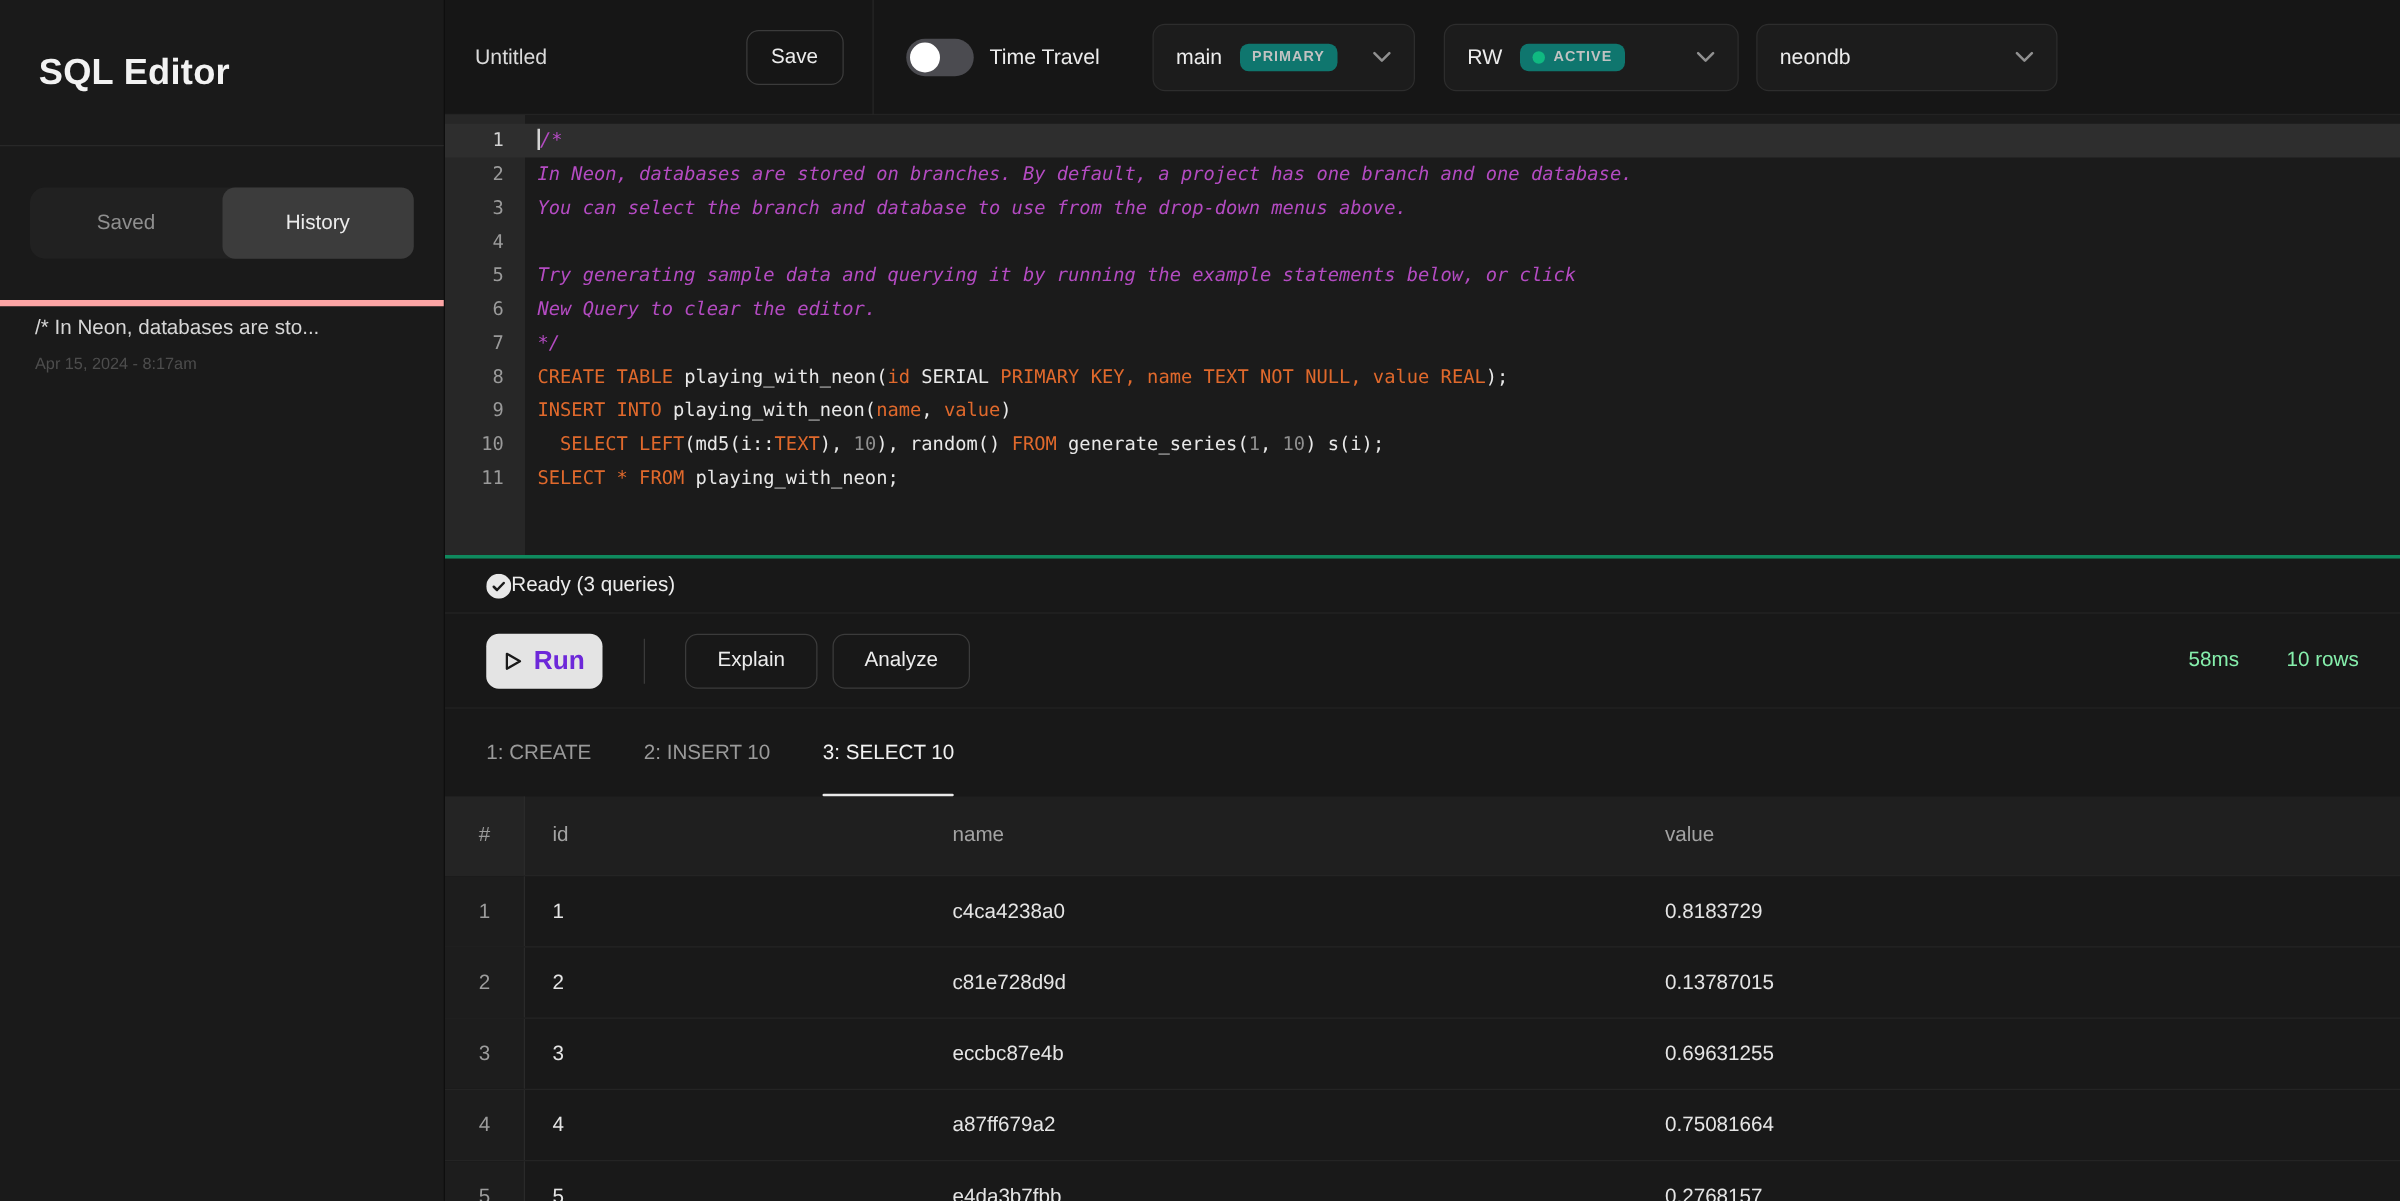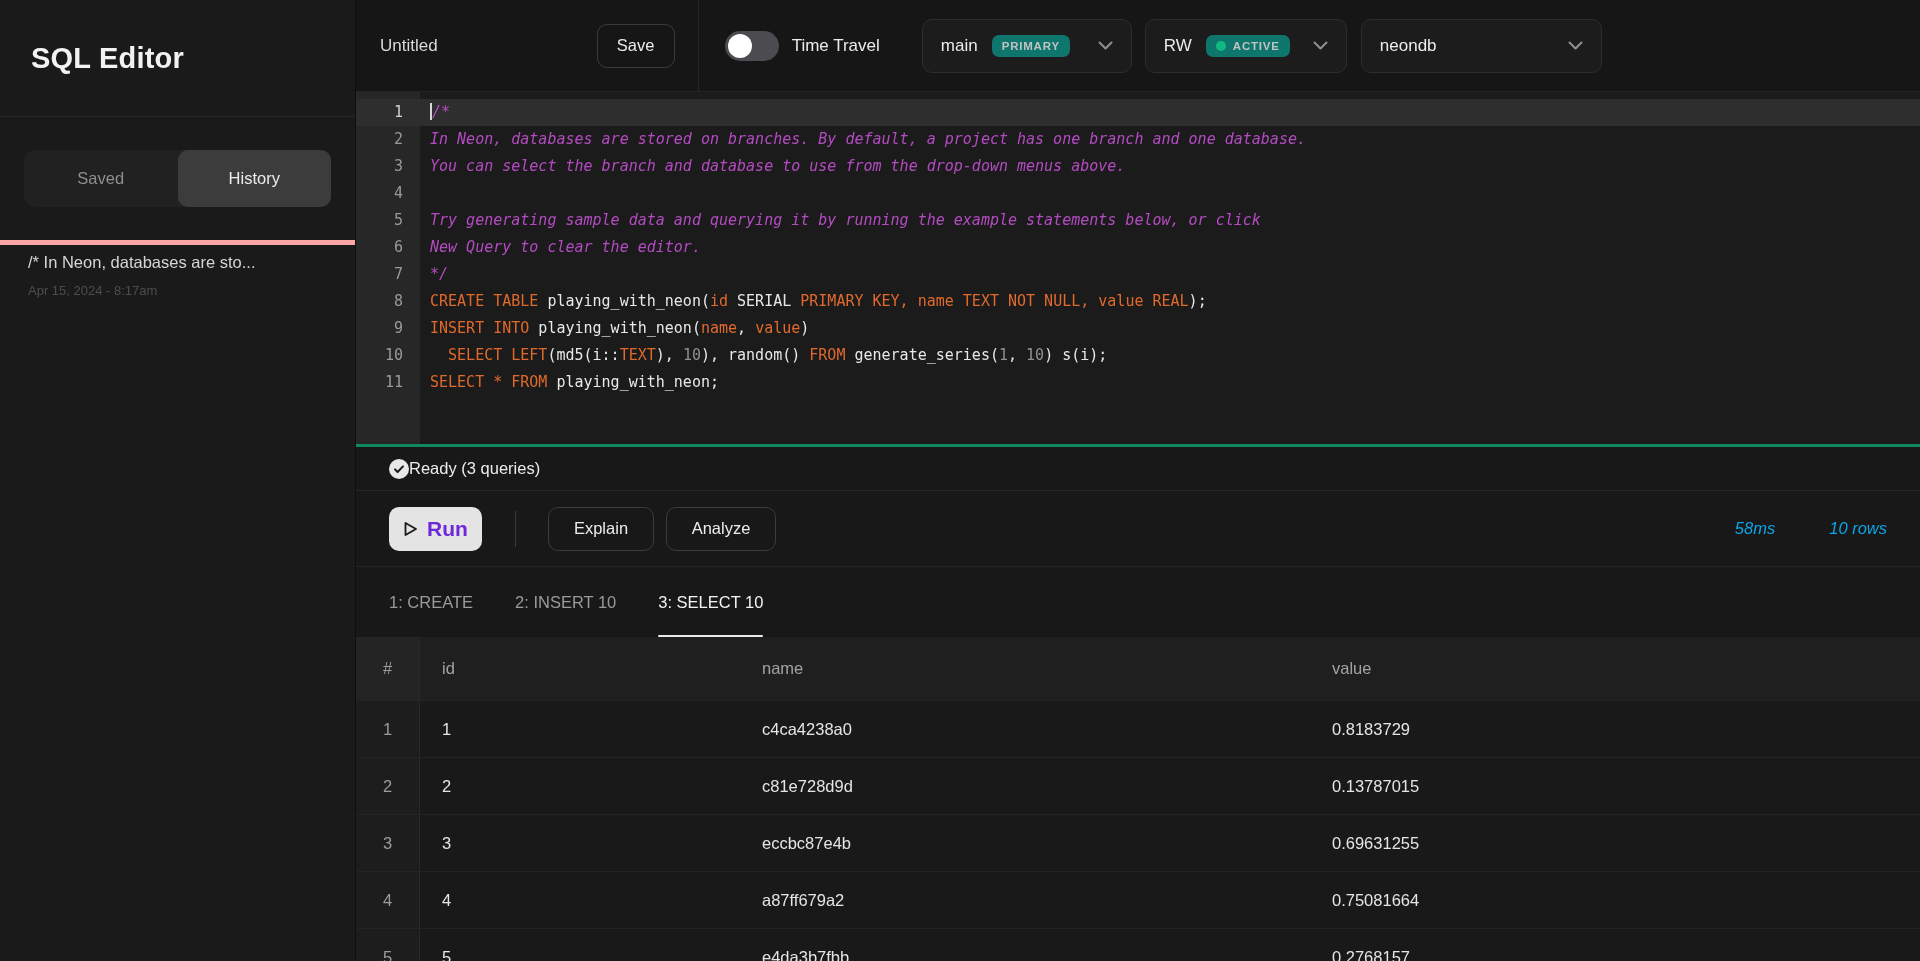--- a/index.html
+++ b/index.html
@@ -25,21 +25,21 @@
   .topbar { height:92px; flex:none; display:flex; align-items:center; padding-left:24px; background:#161616; border-bottom:1px solid #232323; }
   .query-name { font-size:17px; color:#d9d9d9; }
   .btn { display:flex; align-items:center; justify-content:center; border:1px solid #3b3b3b; border-radius:10px; background:transparent; color:#ececec; font-size:16.5px; font-family:inherit; cursor:pointer; }
   .save-btn { width:78px; height:44px; margin-left:159px; }
   .tb-divider { width:1px; height:92px; background:#262626; margin-left:23px; }
   .toggle { width:54px; height:30px; flex:none; border-radius:15px; background:#4b4b50; margin-left:26px; position:relative; cursor:pointer; }
   .toggle .knob { position:absolute; top:3px; left:3px; width:24px; height:24px; border-radius:50%; background:#fff; transition:left .15s; }
   .tt-label { margin-left:13px; font-size:17px; color:#ececec; }
   .dd { height:54px; border:1px solid #2d2d2d; border-radius:10px; background:#1c1c1c; display:flex; align-items:center; padding:0 18px; cursor:pointer; }
   .dd-branch  { width:210px; margin-left:42px; }
-  .dd-compute { width:202px; margin-left:13px; }
+  .dd-compute { width:236px; margin-left:23px; }
   .dd-db      { width:241px; margin-left:14px; }
   .dd-label { font-size:17px; color:#ececec; white-space:nowrap; }
   .badge { margin-left:14px; display:flex; align-items:center; gap:7px; background:#0f766e; border-radius:7px; padding:5px 10px; font-size:11.5px; font-weight:700; letter-spacing:.8px; color:#c2c2c2; }
   .dot { width:10px; height:10px; border-radius:50%; background:var(--accent-green,#10b981); }
   .chev { margin-left:auto; flex:none; }
 
   
   .editor { height:352px; flex:none; padding-top:7px; overflow:hidden; cursor:text;
             background:linear-gradient(90deg,#272727 0,#272727 64px,#1b1b1b 64px);
             font-family:"DejaVu Sans Mono", monospace; font-size:15px; }
@@ -56,21 +56,21 @@
 
   .green-rule { height:3px; flex:none; background:var(--rule-green,#0f8a5e); }
 
   .status-row { height:44px; flex:none; display:flex; align-items:center; padding-left:33px; background:#181818; border-bottom:1px solid #272727; font-size:16.5px; color:#ececec; }
 
   .action-row { height:76px; flex:none; display:flex; align-items:center; padding:0 33px; background:#181818; border-bottom:1px solid #242424; }
   .run-btn { width:93px; height:44px; border:none; border-radius:10px; background:#e4e4e4; color:#6d28d9; display:flex; align-items:center; justify-content:center; gap:9px; font-size:21px; font-weight:700; font-family:inherit; cursor:pointer; }
   .ar-divider { width:1px; height:36px; background:#3a3a3a; margin-left:33px; }
   .explain-btn { width:106px; height:44px; margin-left:32px; }
   .analyze-btn { width:110px; height:44px; margin-left:12px; }
-  .timing { margin-left:auto; display:flex; gap:54px; font-size:16.5px; color:#0ea5e9;font-style:italic; }
+  .timing { margin-left:auto; display:flex; gap:38px; font-size:16.5px; color:#86efac; }
 
   .tabs-row { height:70px; flex:none; display:flex; align-items:stretch; gap:42px; padding-left:33px; background:#181818; }
   .rtab { display:flex; align-items:center; font-size:16.5px; color:#9a9a9a; position:relative; cursor:pointer; white-space:nowrap; }
   .rtab.active { color:#f2f2f2; }
   .rtab.active::after { content:""; position:absolute; left:0; right:0; bottom:0; height:2px; background:#e9e9e9; border-radius:1px; }
 
   
   .results { flex:1; display:flex; flex-direction:column; overflow:hidden; background:#191919; }
   .thead, .trow { display:grid; grid-template-columns:64px 320px 570px 1fr; flex:none; }
   .thead { height:63px; background:#1f1f1f; color:#a3a3a3; font-size:16.5px; }

